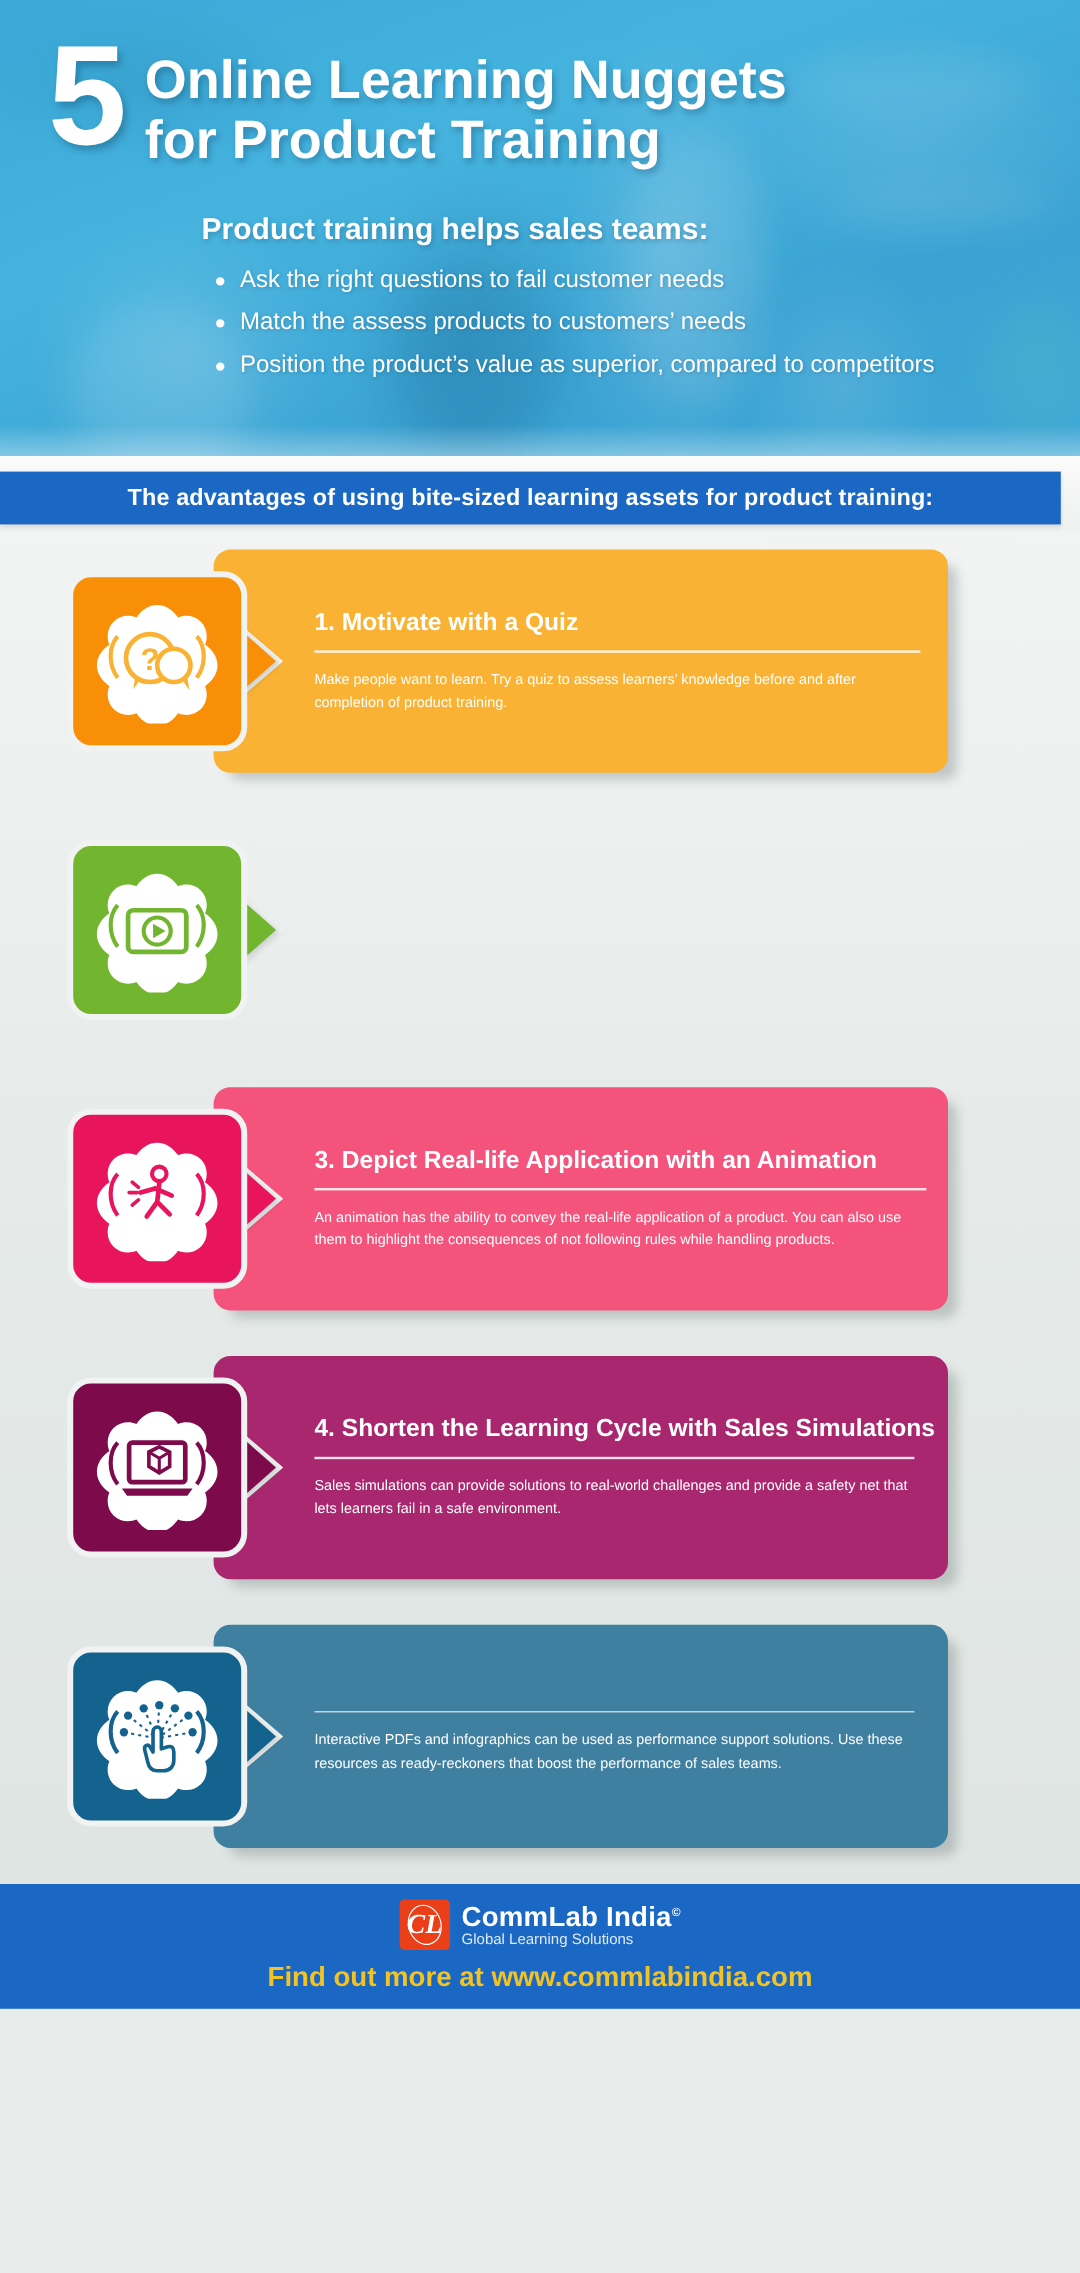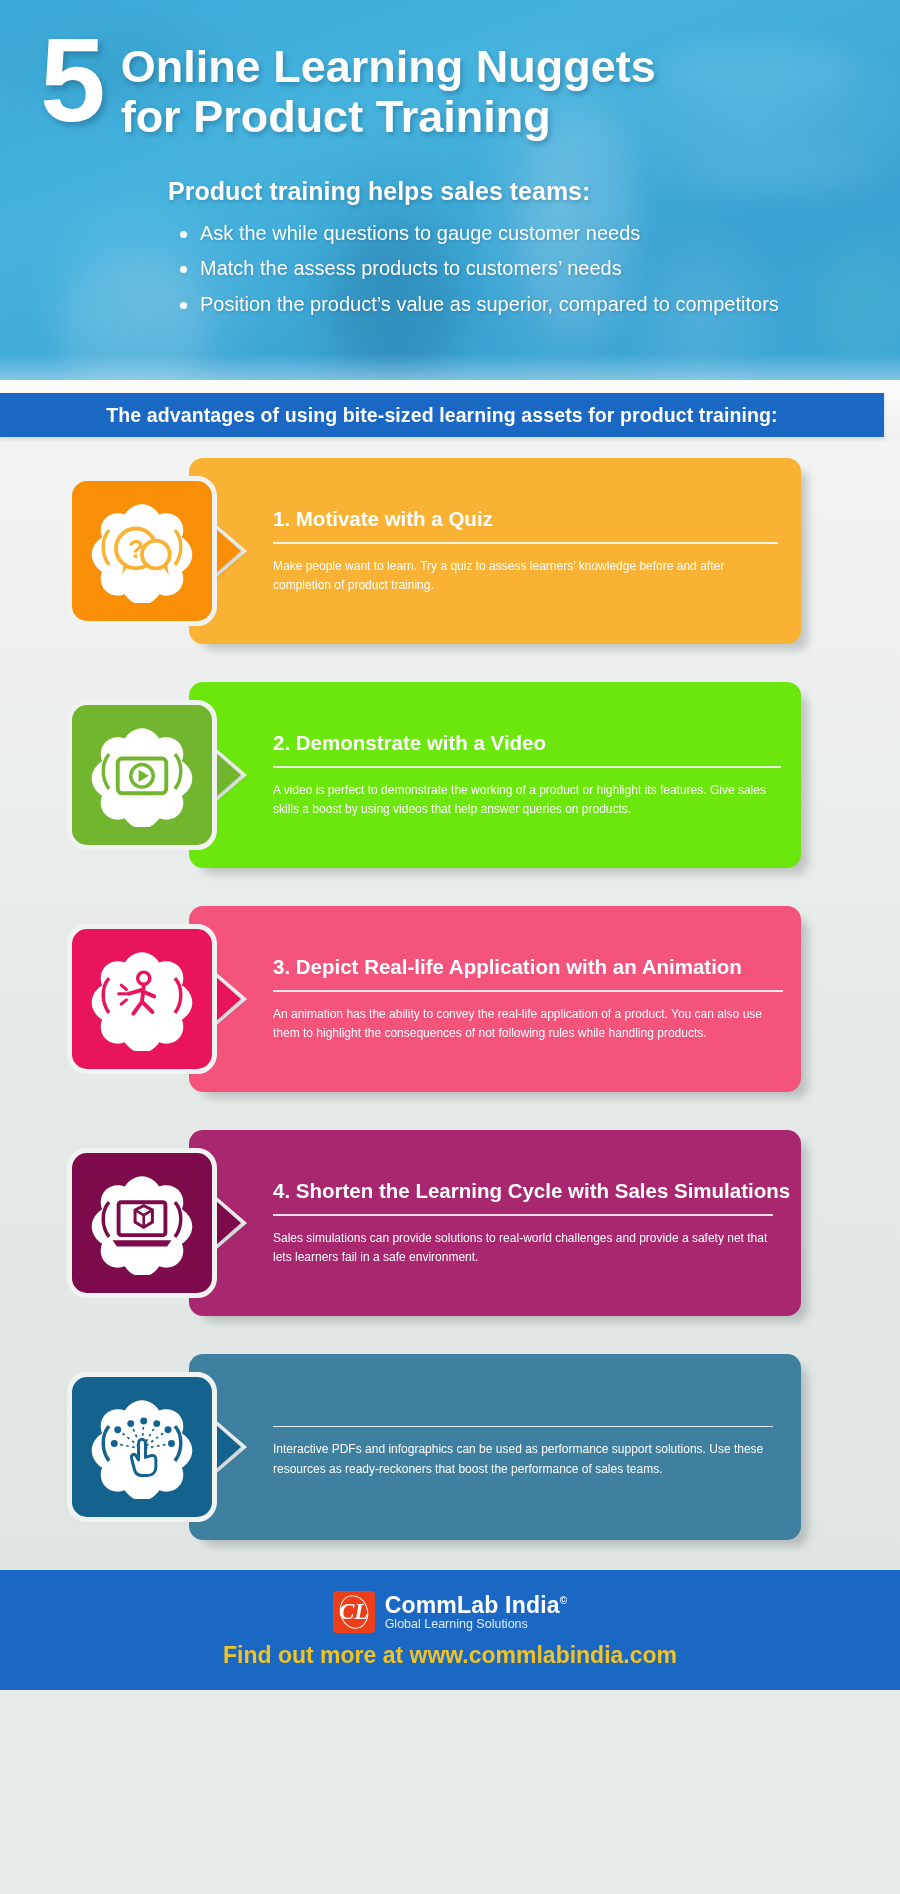--- a/index.html
+++ b/index.html
@@ -79,21 +79,21 @@
     box-shadow:0 2px 4px rgba(0,0,0,.12);
   }
   .banner span{
     color:#fff; font-size:19.5px; font-weight:bold; letter-spacing:.1px;
   }
 
   
   .cards{
     width:900px;
     background:linear-gradient(to bottom,#f2f4f3 0%,#e6ebe9 45%,#dfe5e3 100%);
-    padding:16px 0 22px 11px;
+    padding:16px 0 22px 0;
   }
   .card{
     position:relative;
     margin:0 0 38px 0;
     height:var(--h);
   }
   .card:last-child{ margin-bottom:8px; }
 
   .panel{
     position:absolute; left:178px; top:0;
@@ -142,21 +142,21 @@
     width:0;height:0;
     border-top:36px solid transparent;
     border-bottom:36px solid transparent;
     border-left:42px solid #f0f3f2;
     z-index:2;
   }
   .badge-icon{ width:104px; height:104px; }
 
   
   .footer{
-    width:900px; height:120px; background:#1a68c4;
+    width:900px; height:104px; background:#1a68c4;
     display:flex; flex-direction:column; align-items:center;
     justify-content:center;
   }
   .brand{ display:flex; align-items:center; gap:10px; }
   .brand-mark{
     width:42px;height:42px;background:#ea3f18;border-radius:4px;
     display:flex;align-items:center;justify-content:center;
     color:#fff;font-family:"Liberation Serif",serif;font-style:italic;
     font-size:23px; font-weight:bold; position:relative;
   }
@@ -197,21 +197,21 @@
         <div>Online Learning Nuggets</div>
         <div>for Product Training</div>
       </div>
     </div>
 
     <div class="sub-head">Product training helps sales teams:</div>
 
     <div class="bullets">
       <div class="bullet">
         <span class="dot"></span>
-        <span>Ask the while questions to gauge customer needs</span>
+        <span>Ask the right questions to fail customer needs</span>
       </div>
       <div class="bullet">
         <span class="dot"></span>
         <span>Match the assess products to customers’ needs</span>
       </div>
       <div class="bullet">
         <span class="dot"></span>
         <span>Position the product’s value as superior, compared to competitors</span>
       </div>
     </div>
@@ -246,27 +246,20 @@
         <circle cx="53" cy="57" r="23" fill="none" stroke="#f9b233" stroke-width="4.5"></circle>
         <path d="M45 76l-8 11 2-13z" fill="#f9b233"></path>
         <circle cx="76" cy="64" r="16" fill="#ffffff" stroke="#f9b233" stroke-width="4.5"></circle>
         <path d="M84 78l7 10-2-12z" fill="#f9b233"></path>
         <text x="53" y="68" font-family="Liberation Sans, sans-serif" font-size="30" font-weight="bold" fill="#f9b233" text-anchor="middle">?</text>
       </svg>
     </div>
   </div>
 
   <div class="card" style="--h:186px;--light:#6ce70d;--dark:#72b52e;--bt:18px">
-    <div class="panel">
-      <div class="panel-text" style="--tw:508px">
-        <div class="card-title">2. Demonstrate with a Video</div>
-        <div class="rule"></div>
-        <div class="card-body">A video is perfect to demonstrate the working of a product or highlight its features. Give sales skills a boost by using videos that help answer queries on products.</div>
-      </div>
-    </div>
     <div class="arrow-halo"></div>
     <div class="arrow"></div>
     <div class="badge">
       <svg class="badge-icon" viewBox="0 0 120 120">
         <path fill="#ffffff" d="M60 6c9 0 16 6 20 12 7-3 16-2 22 4s7 15 4 22c6 4 12 11 12 20s-6 16-12 20c3 7 2 16-4 22s-15 7-22 4c-4 6-11 12-20 12s-16-6-20-12c-7 3-16 2-22-4s-7-15-4-22C8 80 2 73 2 64s6-16 12-20c-3-7-2-16 4-22s15-7 22-4c4-6 11-12 20-12z"></path>
         <g fill="none" stroke="#72b52e" stroke-width="4">
           <path d="M22 36c-9 10-9 28 0 40M98 36c9 10 9 28 0 40"></path>
         </g>
         <rect x="32" y="41" width="56" height="40" rx="5" fill="none" stroke="#72b52e" stroke-width="4.5"></rect>
         <circle cx="60" cy="61" r="13" fill="none" stroke="#72b52e" stroke-width="4"></circle>

